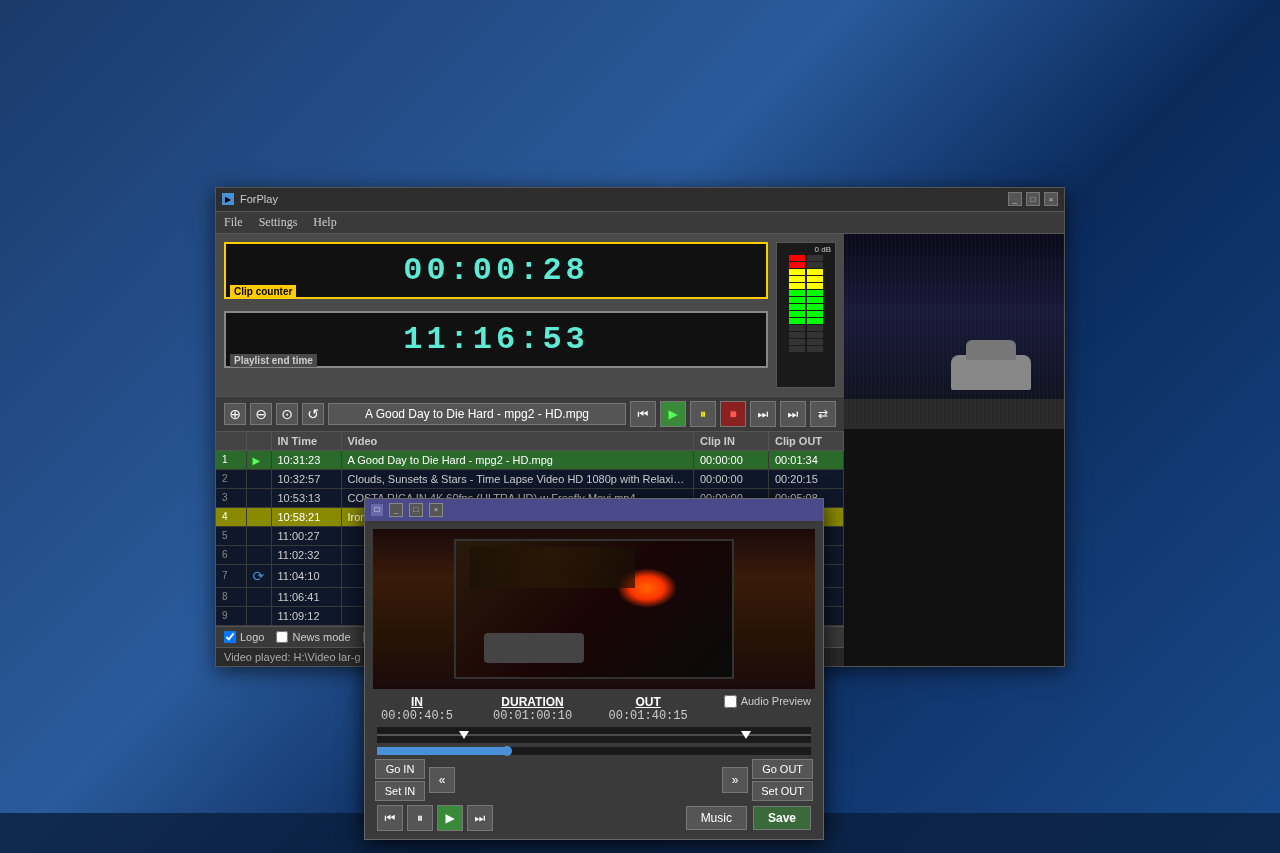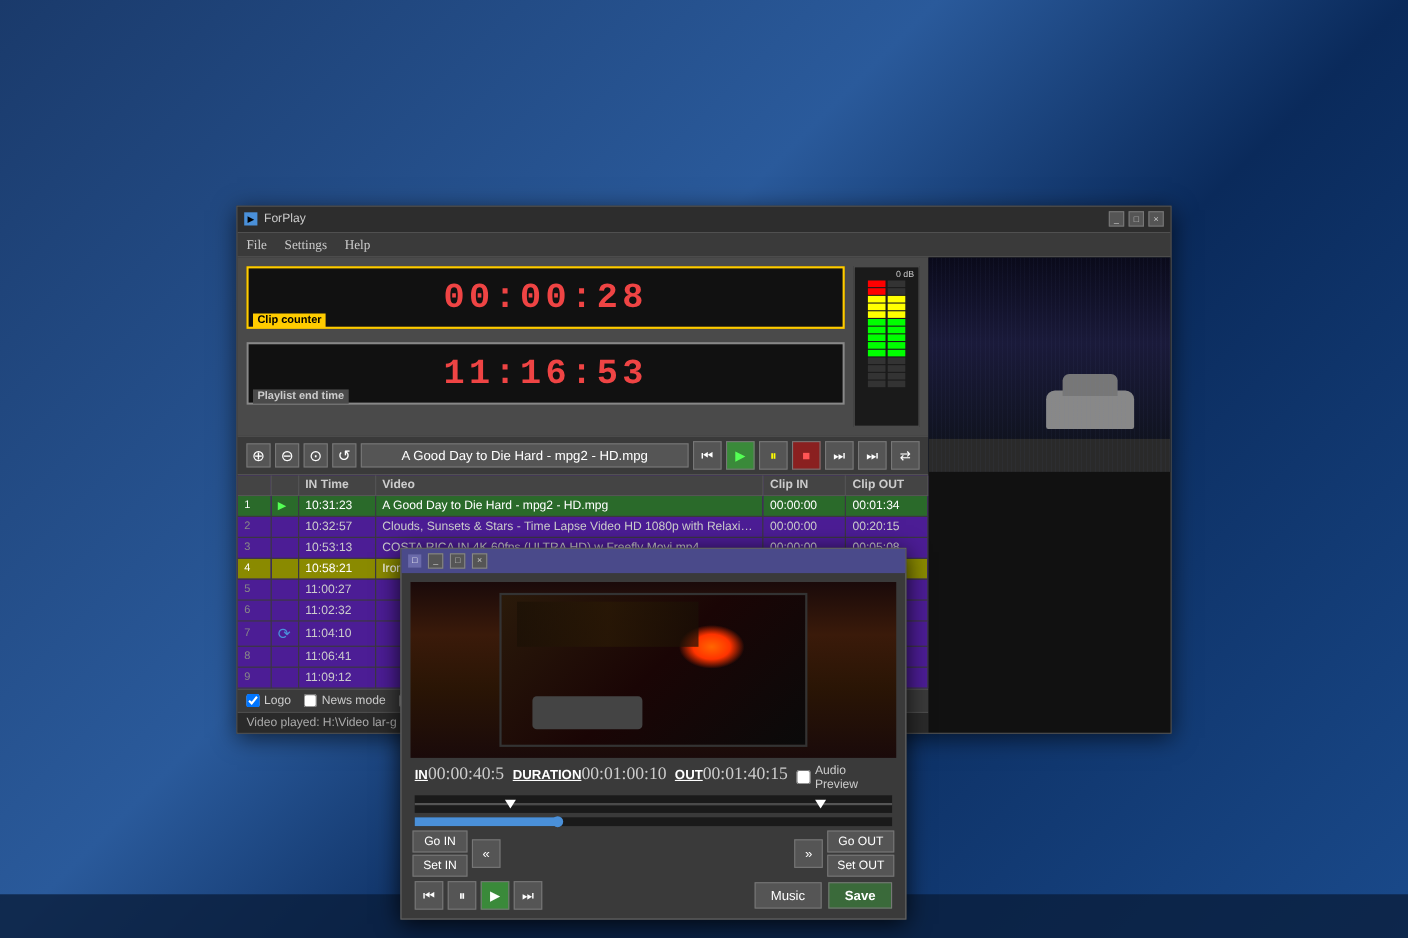--- a/index.html
+++ b/index.html
@@ -107,21 +107,21 @@
       background: #111;
       border: 2px solid #888;
       padding: 8px 12px;
       margin-bottom: 4px;
       position: relative;
     }
     .counter-display.clip-counter {
       border-color: #ffcc00;
     }
     .counter-time {
-      color: #ef4444;
+      color: #5eead4;
       font-size: 32px;
       font-family: 'Courier New', monospace;
       font-weight: bold;
       text-align: center;
       letter-spacing: 4px;
     }
     .counter-label {
       background: #ffcc00;
       color: #000;
       font-size: 10px;
@@ -259,21 +259,21 @@
       align-items: center;
       justify-content: center;
     }
     .transport-btn.play { background: #3a8a3a; color: #5f5; }
     .transport-btn.pause { color: #ff0; }
     .transport-btn.rec { background: #8a2020; color: #f55; }
     
     .playlist-table {
       width: 100%;
       border-collapse: collapse;
-      background: #4c1d95;
+      background: #0f172a;
     }
     .playlist-table th {
       background: #444;
       color: #ccc;
       font-size: 11px;
       padding: 3px 6px;
       text-align: left;
       border-bottom: 1px solid #555;
       border-right: 1px solid #555;
     }
@@ -431,33 +431,34 @@
     .in-out-section {
       display: flex;
       align-items: flex-start;
       gap: 8px;
       margin-bottom: 4px;
       justify-content: space-between;
       padding: 0 4px;
     }
     .time-group {
       display: flex;
+      flex-direction: column;
       align-items: center;
       min-width: 80px;
     }
     .time-group-label {
       color: #fff;
       font-size: 12px;
       font-weight: bold;
       text-decoration: underline;
     }
     .time-group-value {
       color: #ccc;
-      font-size: 16px;
-      font-family: Liberation Serif, serif;
+      font-size: 12px;
+      font-family: Liberation Mono, monospace;
       text-align: right;
     }
     .audio-preview-group {
       display: flex;
       align-items: center;
       gap: 4px;
       font-size: 11px;
       color: #ccc;
     }
     

